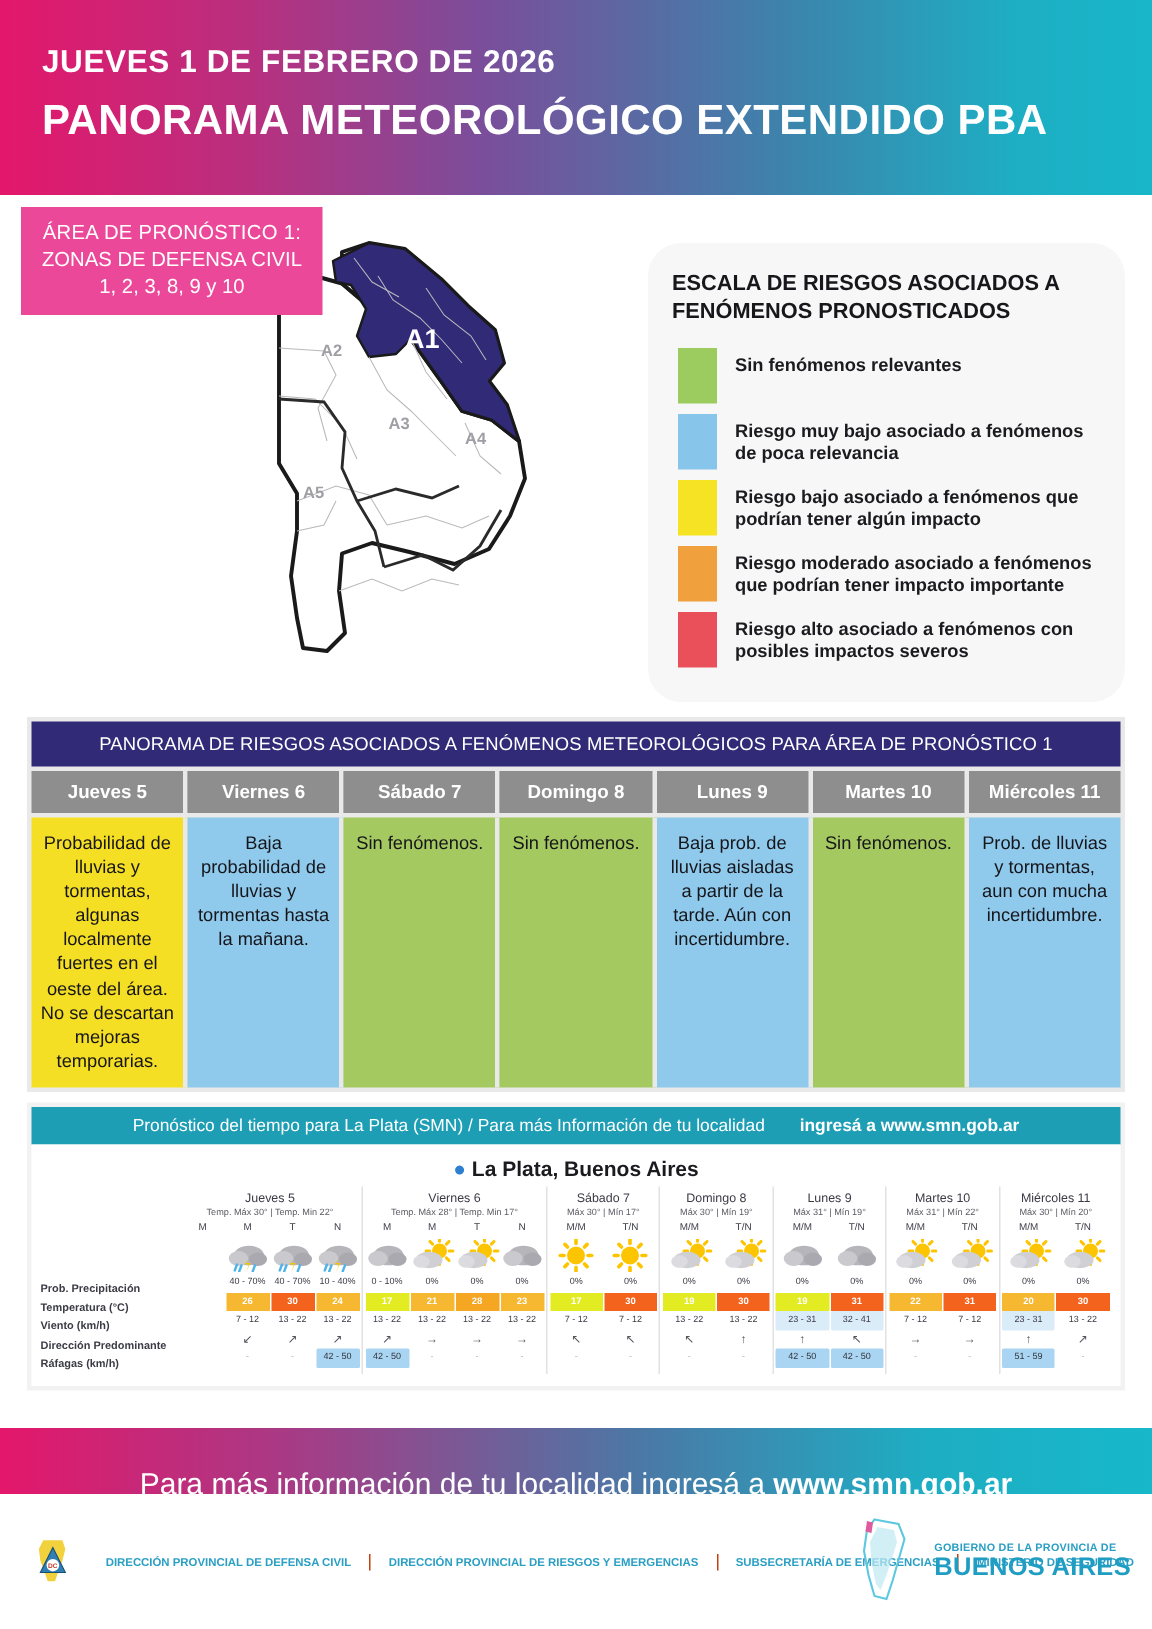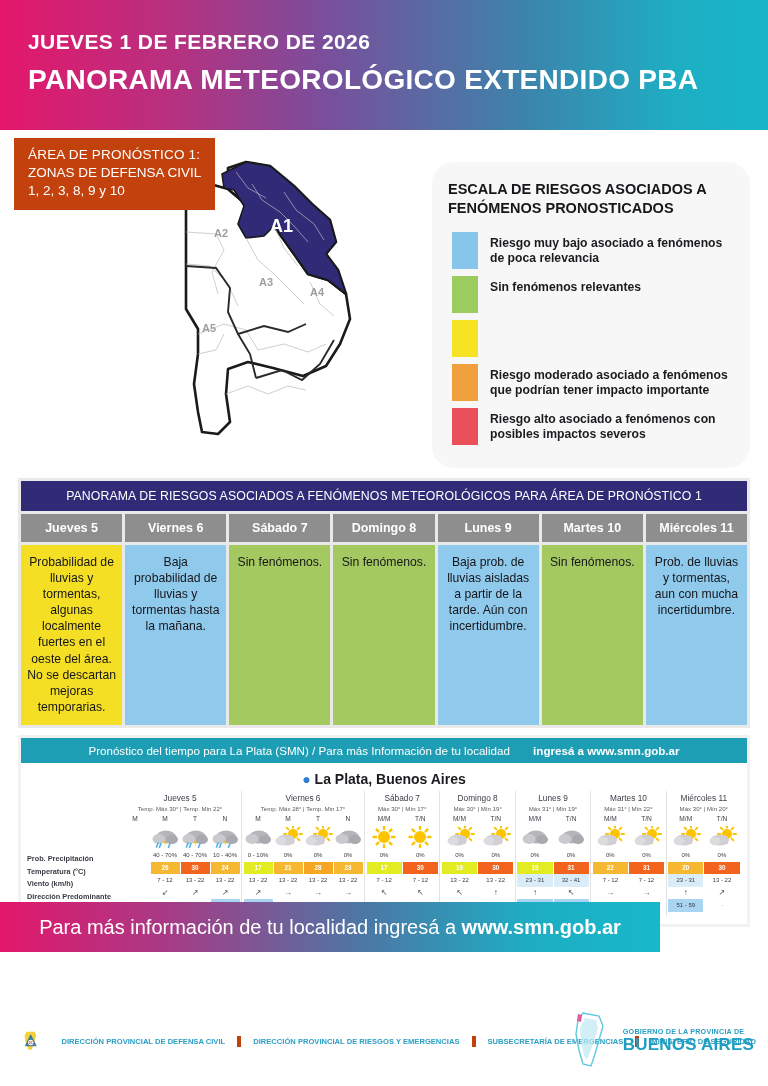--- a/index.html
+++ b/index.html
@@ -6,22 +6,22 @@
   body{width:768px;height:1086px;font-family:"Liberation Sans",sans-serif;overflow:hidden;position:relative;}
 
   
   .header{height:130px;background:linear-gradient(90deg,#e4176b 0%,#b8307f 22%,#7a4e9b 42%,#3d83ab 68%,#1eaec4 88%,#18b6c8 100%);
     padding:30px 0 0 28px;box-sizing:border-box;}
   .hdr-date{color:#fff;font-size:21px;font-weight:bold;letter-spacing:.4px;font-family:"Liberation Sans",sans-serif;}
   .hdr-title{color:#fff;font-size:28px;font-weight:bold;margin-top:10px;letter-spacing:.3px;}
 
   
   .mapzone{position:relative;height:340px;background:#fff;}
-  .areabox{position:absolute;left:14px;top:8px;background:#c2410c;color:#fff;
-    padding:8px 14px 9px 14px;line-height:1.35;font-size:13.5px;z-index:4;}
+  .areabox{position:absolute;left:14px;top:8px;background:#ec4899;color:#fff;
+    padding:8px 14px 9px 14px;text-align:center;line-height:1.35;font-size:13.5px;z-index:4;}
   .areabox .l1{letter-spacing:.2px;}
   svg.map{position:absolute;left:95px;top:20px;}
 
   
   .legend{position:absolute;right:18px;top:32px;width:318px;background:#f7f7f7;border-radius:22px;
     padding:18px 16px 16px 16px;box-sizing:border-box;}
   .legend h3{margin:0 0 14px 0;font-size:14.5px;text-align:left;color:#17171b;line-height:1.3;font-weight:bold;}
   .lrow{display:flex;align-items:flex-start;margin-bottom:7px;}
   .lsw{width:26px;height:37px;flex:0 0 26px;margin-right:12px;margin-left:4px;}
   .ltxt{font-size:12.2px;font-weight:bold;color:#1b1b1f;line-height:1.25;padding-top:4px;}
@@ -58,32 +58,32 @@
   .col{flex:1;text-align:center;}
   .ch{font-size:6.6px;color:#3b3b46;height:10px;}
   .ic{height:24px;display:flex;align-items:center;justify-content:center;}
   .cell{height:12.5px;line-height:12.5px;font-size:6px;color:#3b3b46;margin:0 .5px;}
   .cell.temp{color:#fff;font-weight:bold;font-size:6.3px;}
   .cell.empty{color:#b5b5ba;}
   .cell.gust{background:#a9d5f2;color:#33333a;border-radius:1px;}
   .cell.windhl{background:#dbecf9;border-radius:1px;}
 
   
-  .banner{position:absolute;left:0;top:902px;width:660px;height:50px;
+  .banner{position:absolute;left:0;top:952px;width:768px;height:50px;
     background:linear-gradient(90deg,#e4176b 0%,#a83a85 25%,#4c77a5 55%,#1eadc3 80%,#17b8ca 100%);
-    display:flex;align-items:center;justify-content:center;}
+    display:flex;align-items:flex-end;justify-content:center;}
   .banner span{color:#fff;font-size:20px;}
   .banner b{font-weight:bold;}
 
   
   .footer{position:absolute;left:0;top:996px;width:768px;height:90px;background:#fff;display:flex;align-items:center;}
   .dclogo{margin-left:22px;width:54px;height:62px;position:relative;}
   .f-texts{display:flex;align-items:center;margin-left:10px;}
   .f-item{color:#2a9fc4;font-size:7.6px;font-weight:bold;text-align:right;line-height:1.45;
-    padding:0 12px;border-right:4px solid #c2410c;white-space:nowrap;}
+    padding:0 12px;border-right:1px solid #c2410c;white-space:nowrap;}
   .f-item.c{text-align:left;}
   .f-item:last-child{border-right:none;}
   .gob{position:absolute;right:14px;top:14px;display:flex;align-items:center;}
   .gob-txt{margin-left:8px;}
   .gob-txt .t1{font-size:7.2px;color:#2a9fc4;font-weight:bold;letter-spacing:.2px;}
   .gob-txt .t2{font-size:17px;color:#1f9dc2;font-weight:bold;line-height:1;letter-spacing:.2px;}
 </style>
 </head>
 <body>
 
@@ -128,29 +128,30 @@
       <text x="116" y="83" font-family="Liberation Sans, sans-serif" font-size="11" font-weight="bold" fill="#9e9ea4">A2</text>
       <text x="161" y="132" font-family="Liberation Sans, sans-serif" font-size="11" font-weight="bold" fill="#9e9ea4">A3</text>
       <text x="212" y="142" font-family="Liberation Sans, sans-serif" font-size="11" font-weight="bold" fill="#9e9ea4">A4</text>
       <text x="104" y="178" font-family="Liberation Sans, sans-serif" font-size="11" font-weight="bold" fill="#9e9ea4">A5</text>
     </g>
   </svg>
 
   <div class="legend">
     <h3>ESCALA DE RIESGOS ASOCIADOS A FENÓMENOS PRONOSTICADOS</h3>
     <div class="lrow">
+      <div class="lsw" style="background:#9ccc5f"></div>
+      <div class="ltxt">Sin fenómenos relevantes</div>
+    </div>
+    <div class="lrow">
       <div class="lsw" style="background:#87c5ea"></div>
       <div class="ltxt">Riesgo muy bajo asociado a fenómenos de poca relevancia</div>
     </div>
     <div class="lrow">
-      <div class="lsw" style="background:#9ccc5f"></div>
-      <div class="ltxt">Sin fenómenos relevantes</div>
-    </div>
-    <div class="lrow">
       <div class="lsw" style="background:#f5e324"></div>
+      <div class="ltxt">Riesgo bajo asociado a fenómenos que podrían tener algún impacto</div>
     </div>
     <div class="lrow">
       <div class="lsw" style="background:#f0a03c"></div>
       <div class="ltxt">Riesgo moderado asociado a fenómenos que podrían tener impacto importante</div>
     </div>
     <div class="lrow">
       <div class="lsw" style="background:#e9505a"></div>
       <div class="ltxt">Riesgo alto asociado a fenómenos con posibles impactos severos</div>
     </div>
   </div>

